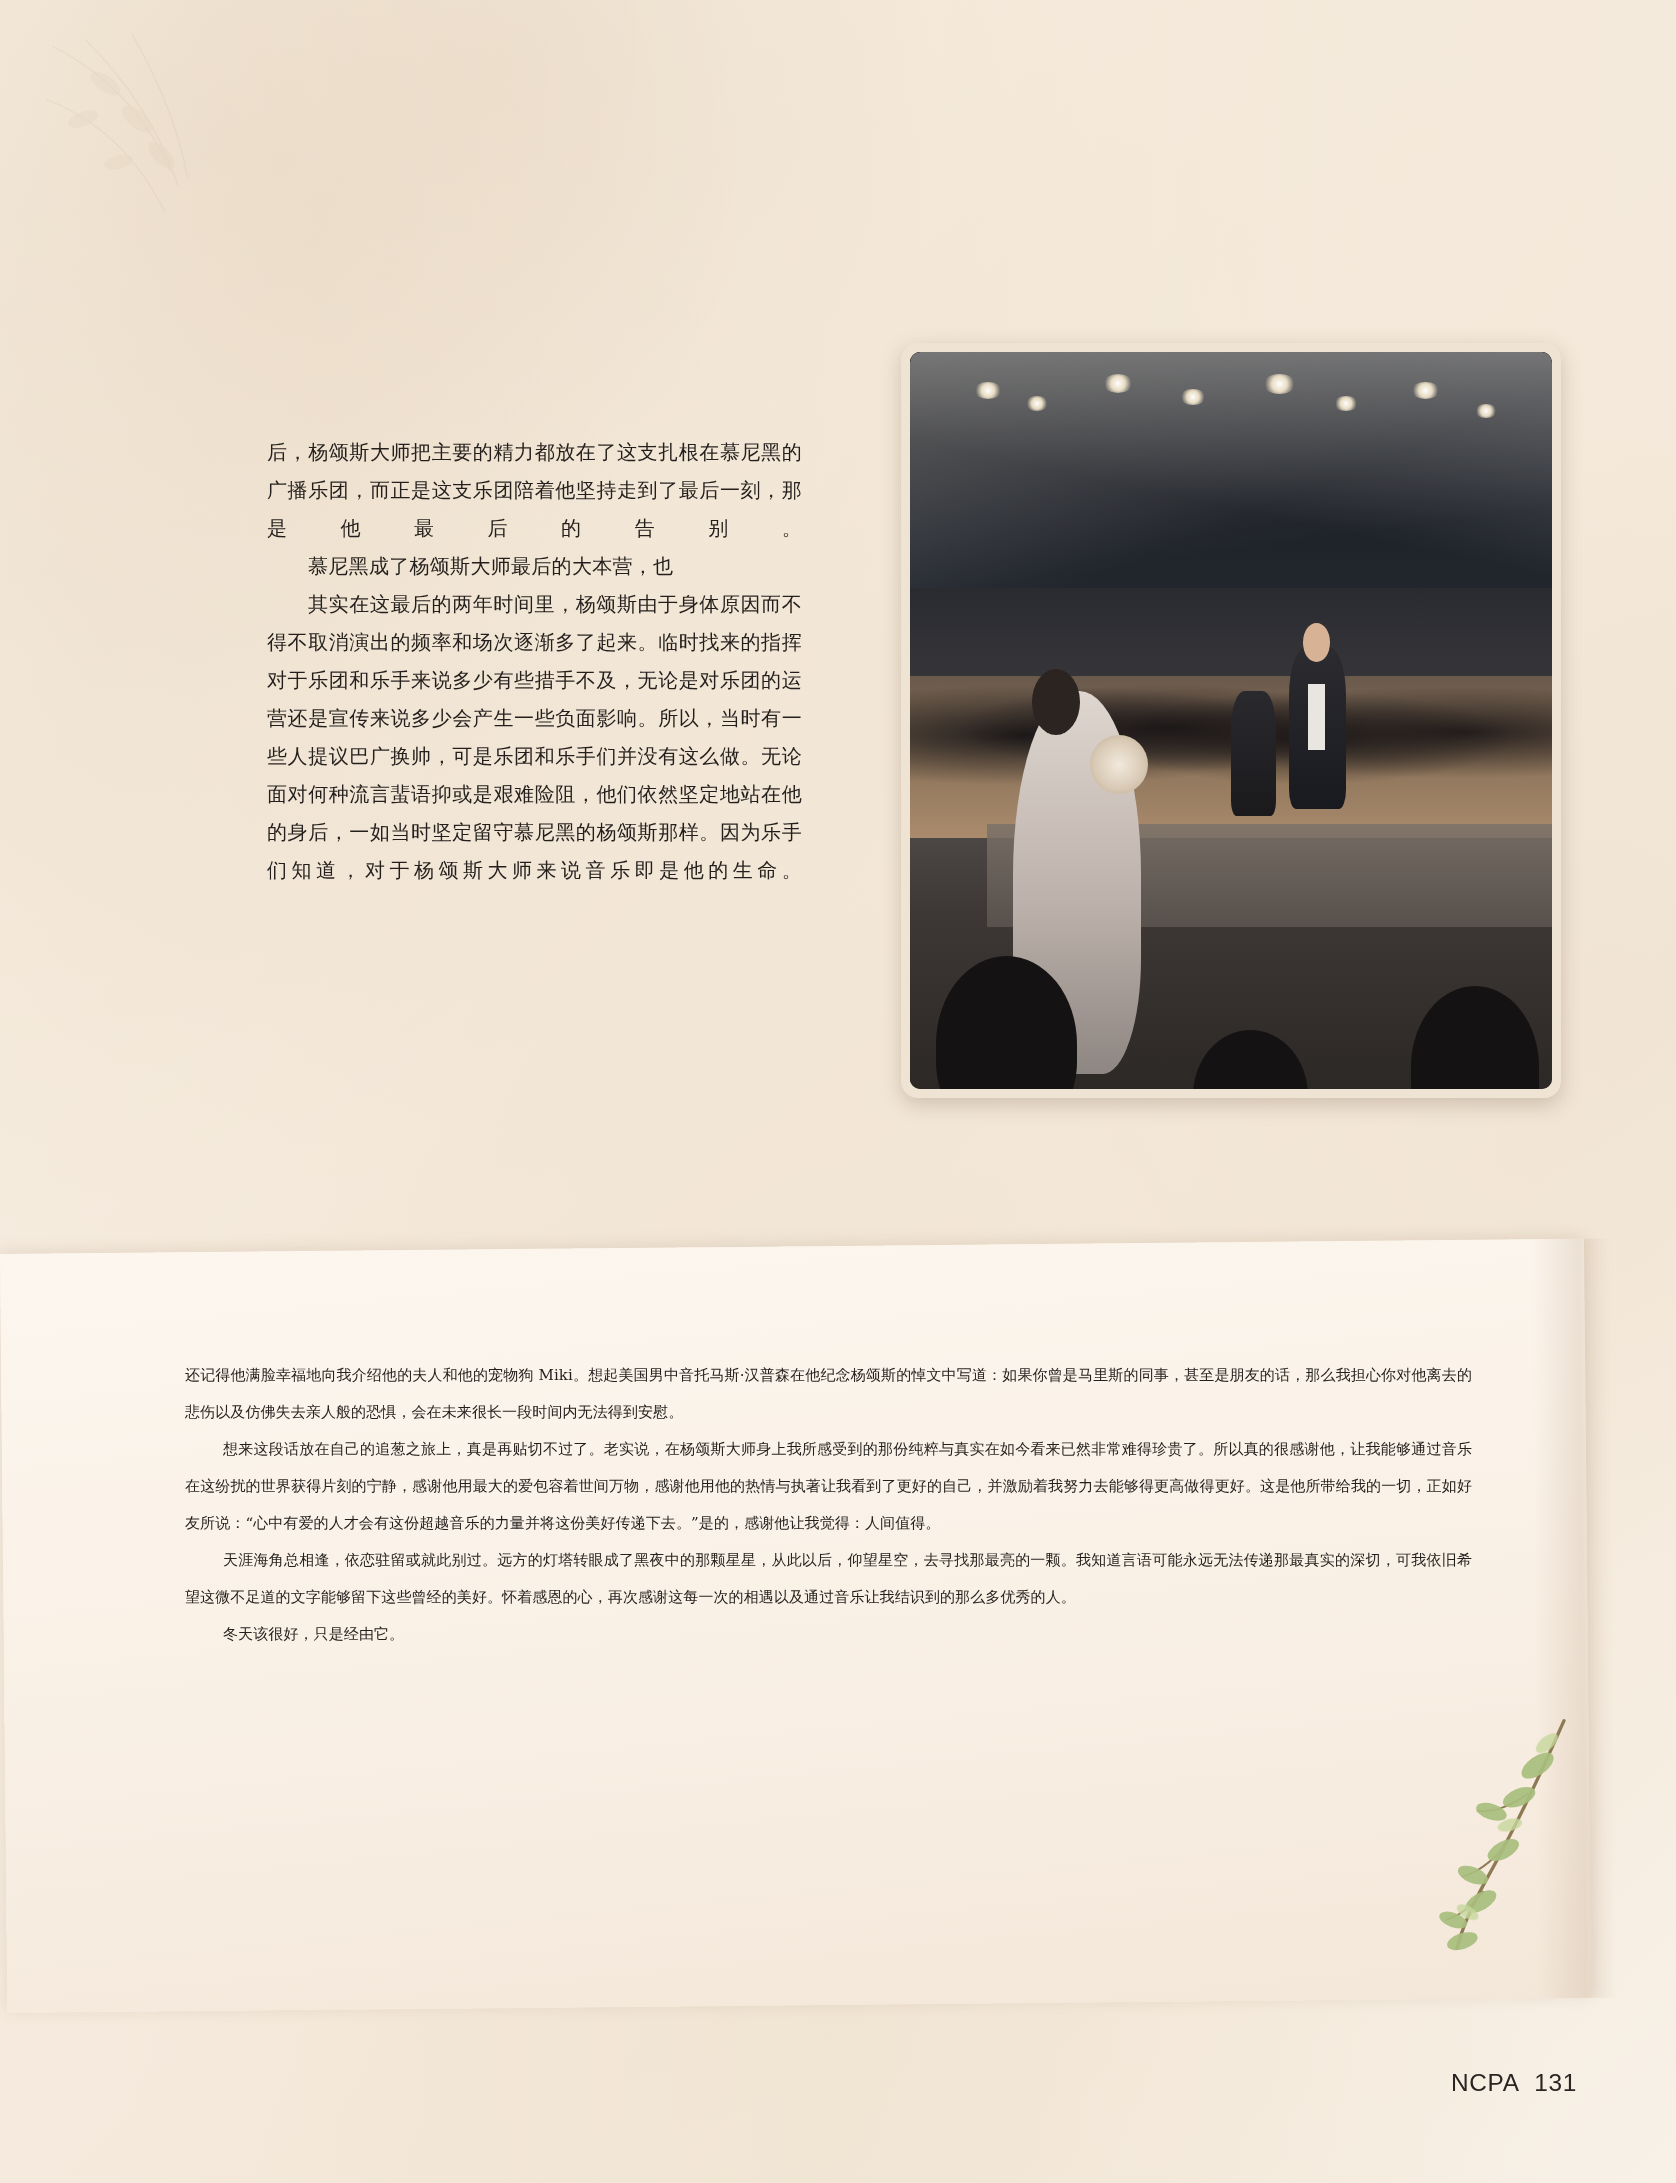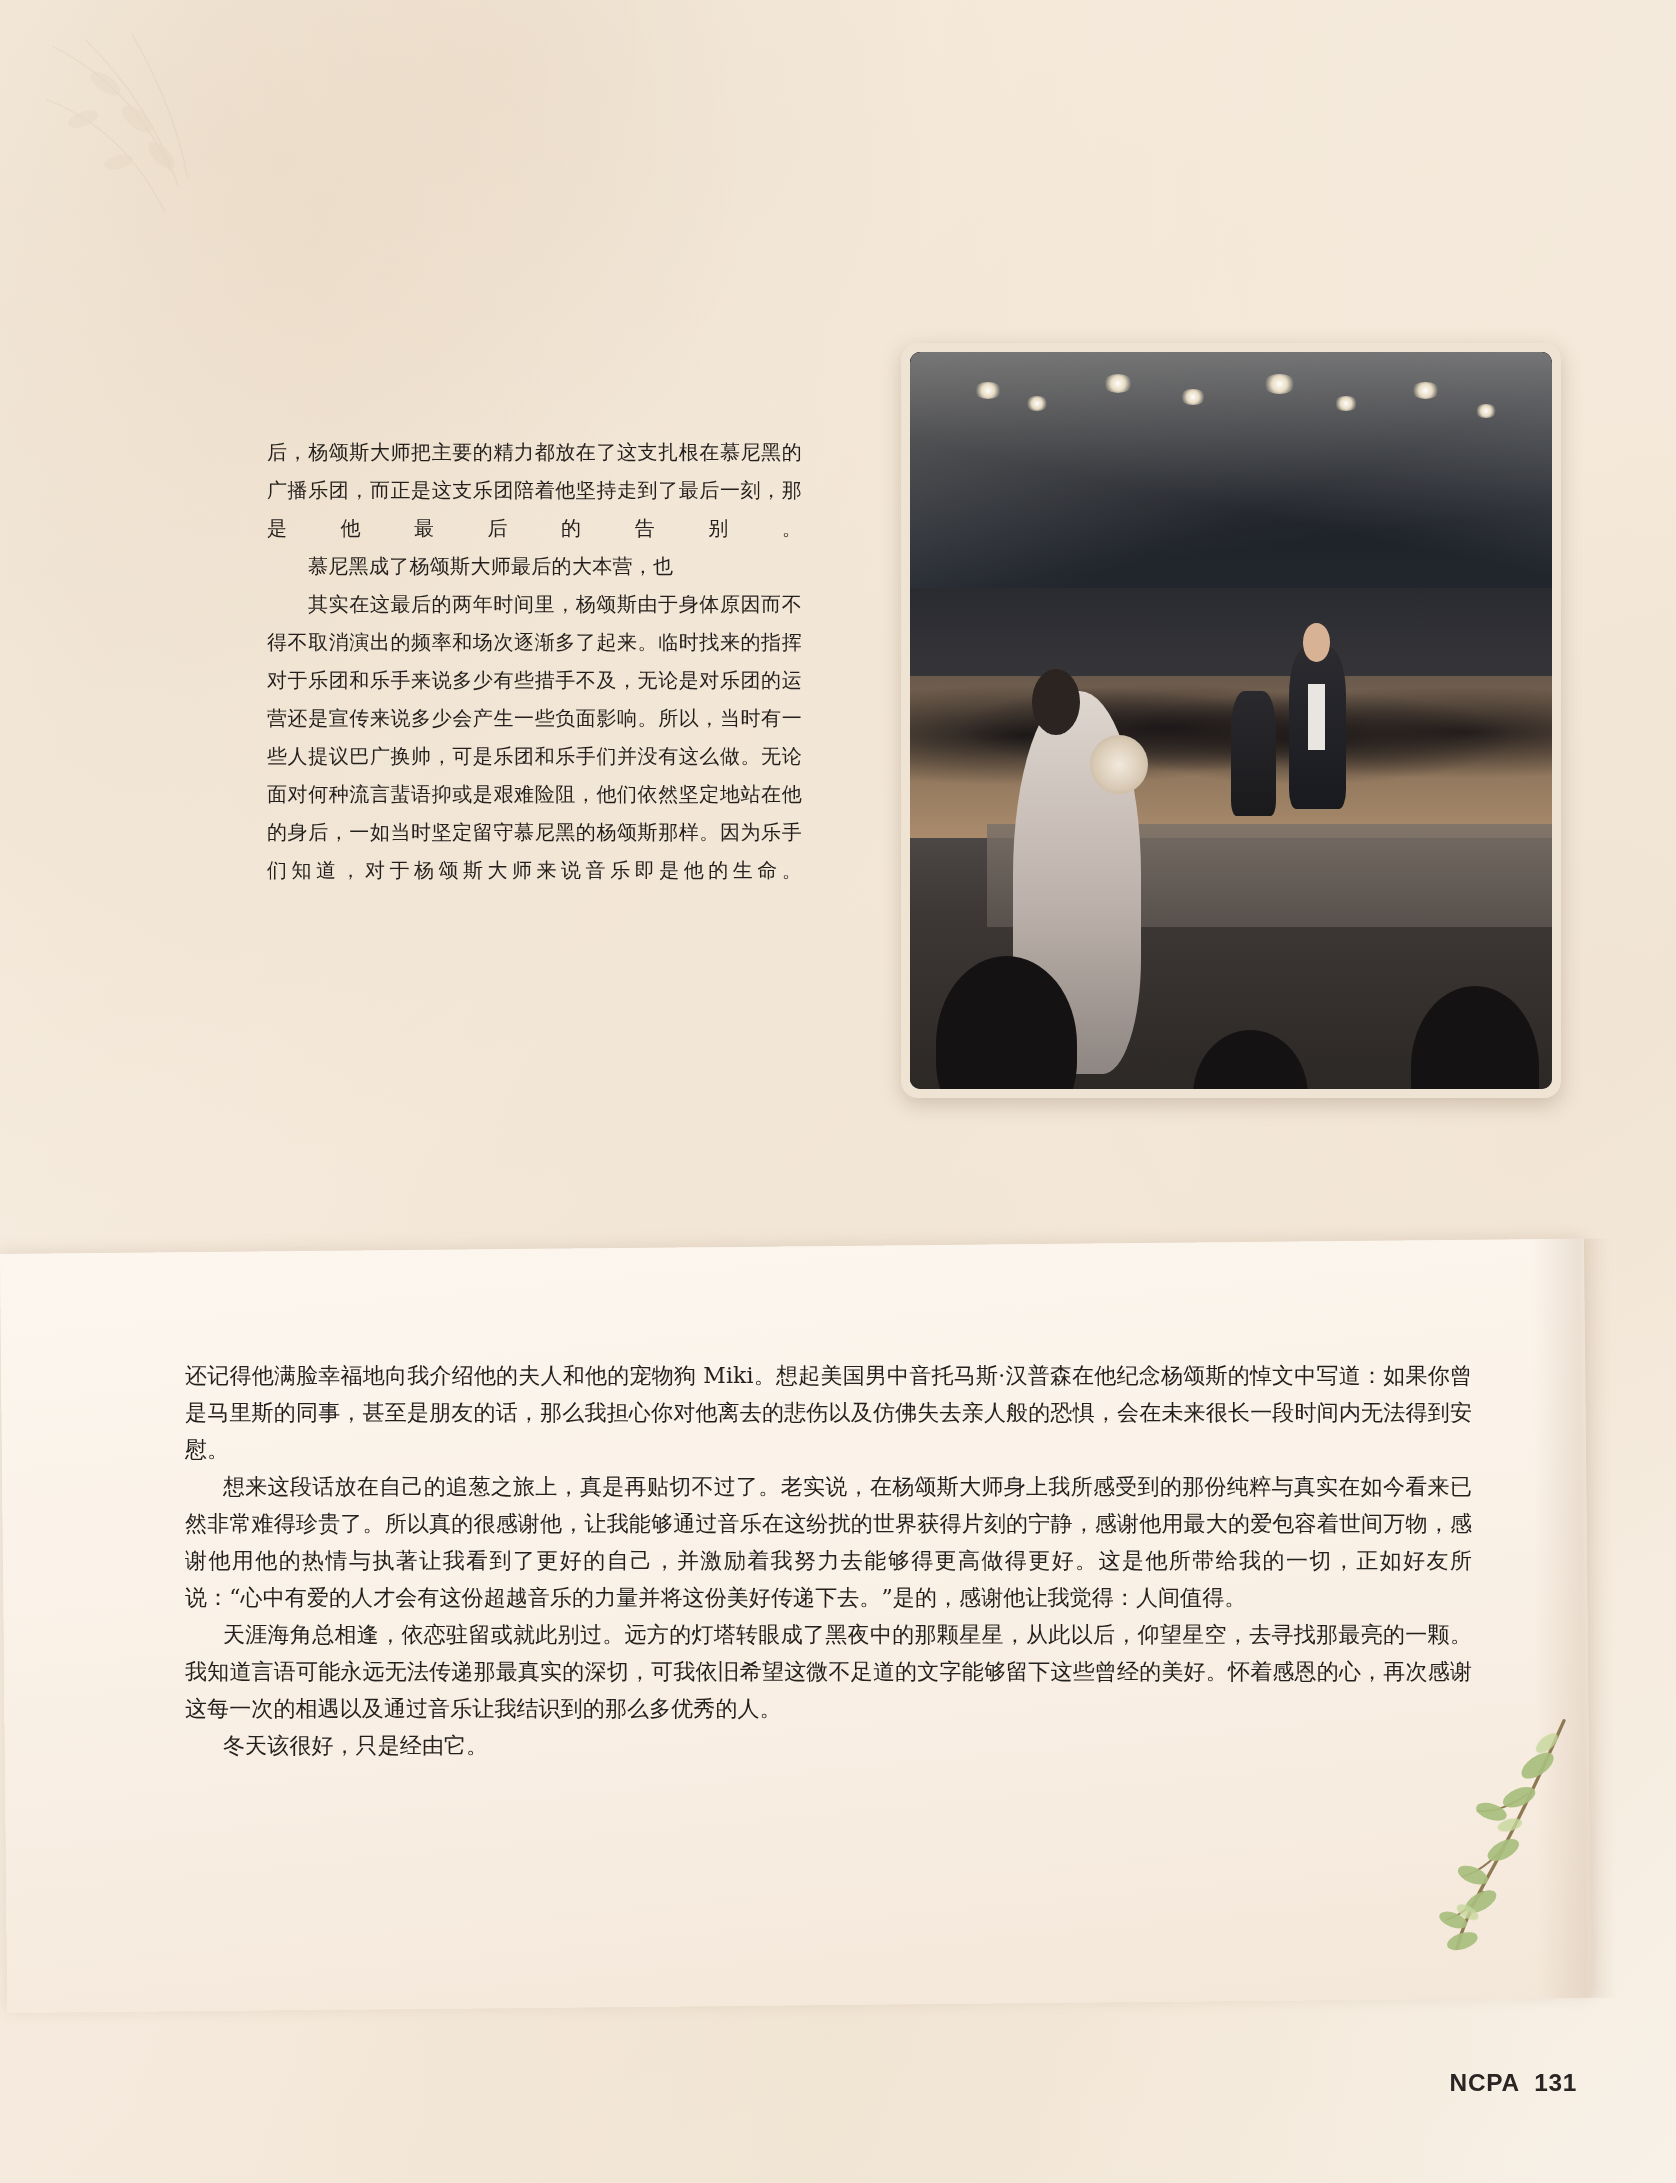--- a/index.html
+++ b/index.html
@@ -246,21 +246,21 @@
     width: 79px;
     background: linear-gradient(90deg, rgba(200,175,150,0.0) 0%, rgba(190,165,140,0.25) 60%, rgba(247,239,228,0) 100%);
   }
 
   .lower-text {
     position: absolute;
     left: 185px;
     top: 1357px;
     width: 1287px;
     font-family: "DejaVu Serif", serif;
-    font-size: 22px;
+    font-size: 15px;
     line-height: 37px;
     color: #231f1c;
     letter-spacing: 0.1px;
   }
   .lower-text p {
     margin: 0;
     text-align: justify;
     text-justify: inter-ideograph;
   }
   .lower-text p.indent {
@@ -277,21 +277,21 @@
     pointer-events: none;
   }
 
   
   .footer {
     position: absolute;
     right: 99px;
     bottom: 86px;
     font-family: "Liberation Sans", sans-serif;
     font-size: 24.4px;
-    font-weight: 700;
+    font-weight: 400;
     color: #2a2522;
     letter-spacing: 0.7px;
     display: flex;
     align-items: baseline;
     gap: 14.5px;
   }
 </style>
 </head>
 <body>
 

